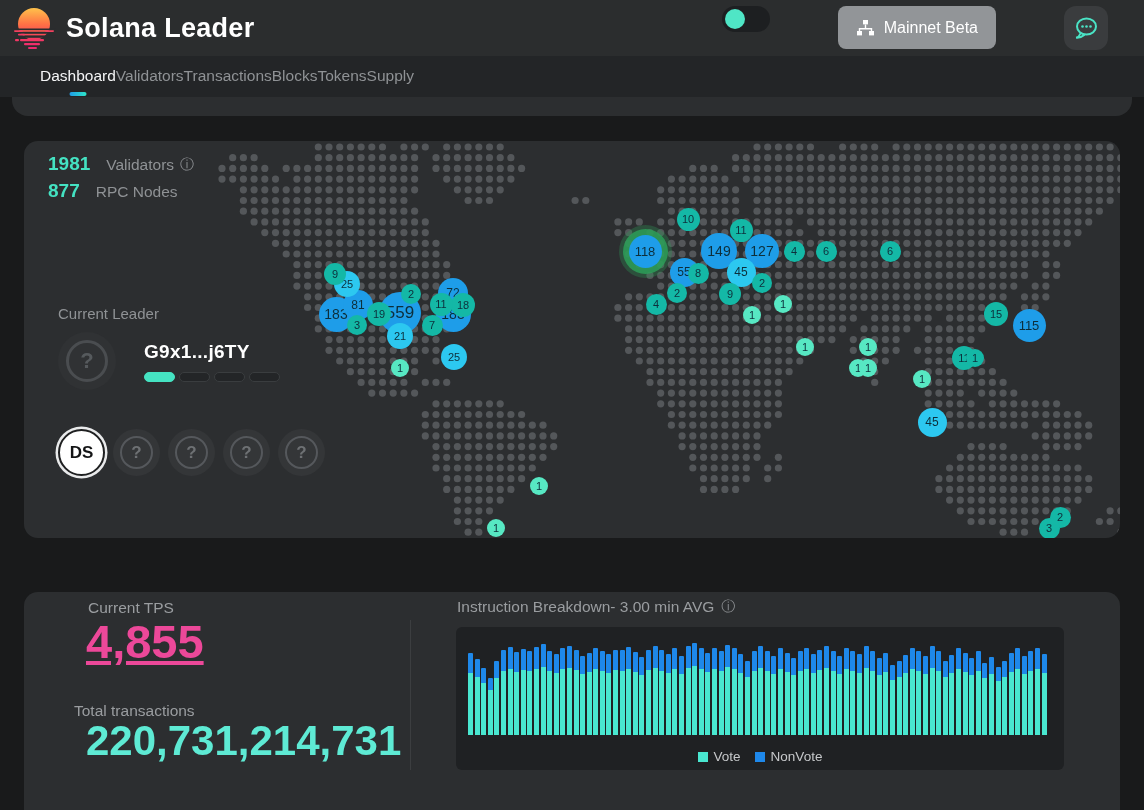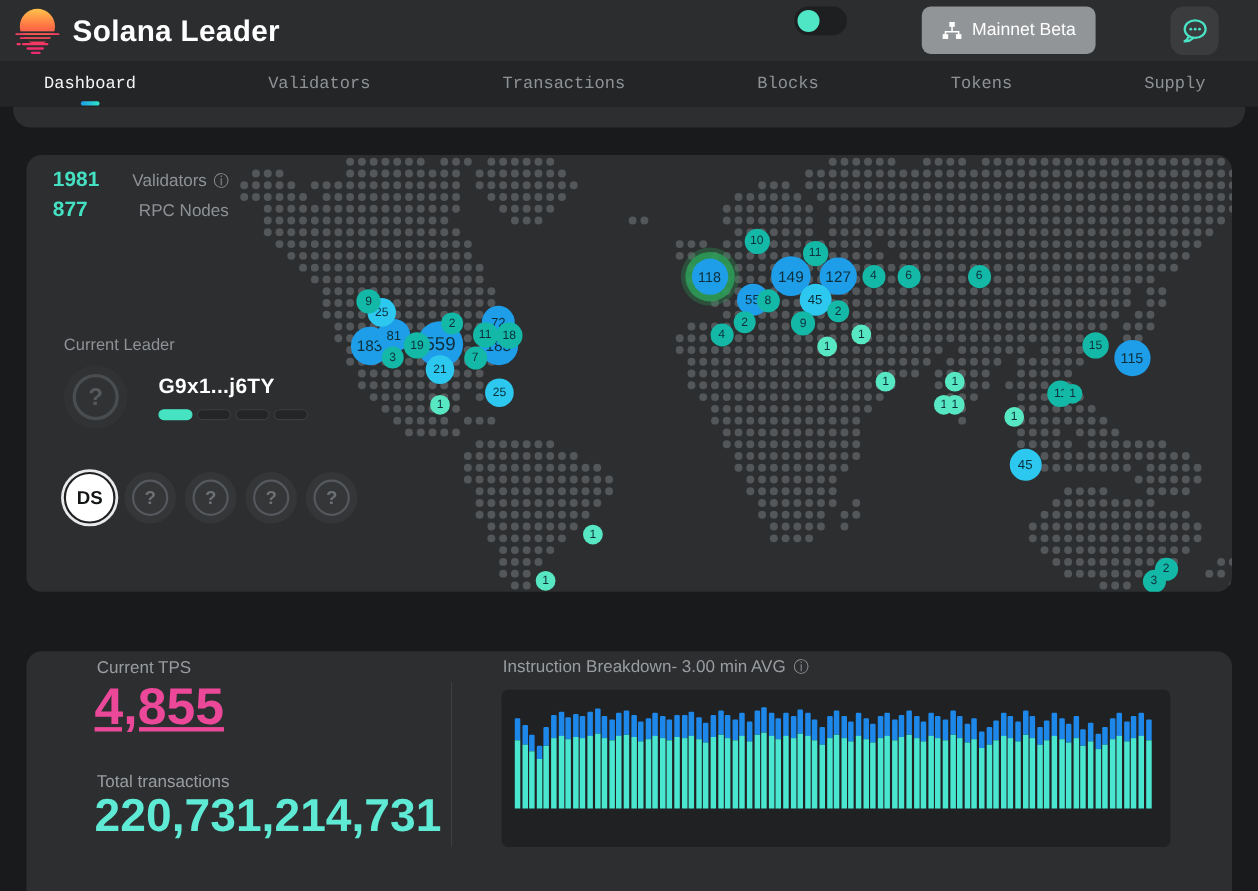--- a/index.html
+++ b/index.html
@@ -14,21 +14,21 @@
   .header-right { margin-left:auto; display:flex; align-items:flex-start; gap:68px; padding-right:36px; }
   .toggle { width:48px; height:26px; border-radius:13px; background:#1d1f21; position:relative; cursor:pointer; }
   .toggle .knob { position:absolute; left:3px; top:3px; width:20px; height:20px; border-radius:50%; background:#4fe6c6; }
   .net-btn { height:43px; background:#929598; border:none; border-radius:8px; color:#fff;
     font-size:16px; font-family:inherit; display:flex; align-items:center; gap:9px; padding:0 18px; cursor:pointer; }
   .chat-btn { width:44px; height:44px; border-radius:12px; background:#3a3c3e; border:none;
     display:flex; align-items:center; justify-content:center; cursor:pointer; }
 
   
   .nav { position:absolute; left:0; top:56px; width:1144px; height:41px; background:#232527;
-    display:flex; align-items:center; justify-content:space-between; padding:0 48px 0 40px;font-family:Liberation Mono, monospace; }
+    display:flex; align-items:center; padding:0 48px 0 40px; }
   .nav-item { color:#8f9295; font-size:15.5px; cursor:pointer; position:relative; padding-bottom:2px; }
   .nav-item.active { color:#f4f5f6; }
   .nav-item.active::after { content:""; position:absolute; left:50%; transform:translateX(-50%);
     bottom:-9px; width:17px; height:4px; border-radius:2px;
     background:linear-gradient(90deg,#1e9be8,#2ee6c8); }
 
   .sliver { position:absolute; left:12px; top:97px; width:1120px; height:19px;
     background:#2c2e30; border-radius:0 0 16px 16px; }
 
   
@@ -37,21 +37,21 @@
   .map-card svg.dots { position:absolute; left:0; top:0; }
   .bubble { position:absolute; border-radius:50%; display:flex; align-items:center;
     justify-content:center; color:#0d2f3b; font-weight:500; cursor:pointer; }
   .b-cyan { background:#14b8a6; }
   .b-mid  { background:#2cc8f0; }
   .b-blue { background:#1e9de9; }
   .b-green{ background:#57e8c3; }
   .b-ring { box-shadow:0 0 0 6px rgba(45,158,88,.85), 0 0 0 10px rgba(45,158,88,.30); }
 
   .val-overlay { position:absolute; left:24px; top:12px; }
-  .val-row { display:flex; align-items:baseline; gap:30px; margin-bottom:5px;justify-content:space-between; }
+  .val-row { display:flex; align-items:baseline; gap:16px; margin-bottom:5px; }
   .val-num { color:#44e2c2; font-size:19px; font-weight:700; }
   .val-label { color:#8f9295; font-size:15.5px; display:flex; align-items:center; gap:6px; }
   .info { color:#8f9295; font-size:14px; font-style:normal; }
 
   .leader-overlay { position:absolute; left:34px; top:164px; }
   .sec-label { color:#8f9295; font-size:15px; margin-bottom:10px; }
   .leader-line { display:flex; align-items:center; gap:28px; }
   .qa { border-radius:50%; background:#343638; display:grid; place-items:center; cursor:pointer; }
   .qa .qring { border-radius:50%; display:grid; place-items:center; }
   .leader-avatar { width:58px; height:58px; background:#303234; }
@@ -66,21 +66,21 @@
   .next-q .qring { width:33px; height:33px; border:2.5px solid #55585c; color:#6e7174; font-size:17px; font-weight:600; }
   .ds-avatar { width:47px; height:47px; border-radius:50%; background:#fff; display:grid; place-items:center;
     color:#141516; font-size:17px; font-weight:800; border:2px solid #1f2021;
     box-shadow:0 0 0 2.5px #e9eaeb; cursor:pointer; }
 
   
   .stats-card { position:absolute; left:24px; top:592px; width:1096px; height:240px;
     background:#2c2e30; border-radius:14px; }
   .tps-label { position:absolute; left:64px; top:7px; color:#9a9da0; font-size:15.5px; }
   .tps-value { position:absolute; left:62px; top:22px; color:#ec4899; font-size:47px; font-weight:700;text-decoration:underline; }
-  .tot-label { position:absolute; left:64px; top:110px; color:#9a9da0; font-size:15.5px;text-align:right; }
+  .tot-label { position:absolute; left:50px; top:110px; color:#9a9da0; font-size:15.5px;text-align:right; }
   .tot-value { position:absolute; left:62px; top:125px; color:#5eead4; font-size:42px; font-weight:700; }
   .vdiv { position:absolute; left:386px; top:28px; width:1px; height:150px; background:#3c3e40; }
   .chart-title { position:absolute; left:433px; top:6px; color:#9a9da0; font-size:15.5px;
     display:flex; align-items:center; gap:7px; }
   .chart-box { position:absolute; left:432px; top:35px; width:608px; height:143px;
     background:#1f2123; border-radius:6px; }
   .bars { position:absolute; left:12px; bottom:35px; display:flex; align-items:flex-end; gap:1.6px; height:95px; }
   .bar { width:5px; display:flex; flex-direction:column; }
   .bar .nv { background:#1e88ea; border-radius:1px 1px 0 0; }
   .bar .v  { background:#49e7d0; }
@@ -2154,14 +2154,24 @@
         </div>
         <div class="bar">
           <div class="nv" style="height: 21px;"></div>
           <div class="v" style="height: 66px;"></div>
         </div>
         <div class="bar">
           <div class="nv" style="height: 19px;"></div>
           <div class="v" style="height: 62px;"></div>
         </div>
       </div>
+    <div class="legend" id="legend">
+        <div class="legend-item">
+          <span class="legend-swatch" style="background: rgb(73, 231, 208);"></span>
+          <span>Vote</span>
+        </div>
+        <div class="legend-item">
+          <span class="legend-swatch" style="background: rgb(30, 136, 234);"></span>
+          <span>NonVote</span>
+        </div>
+      </div>
   </div>
 </div>
 
 </body></html>

